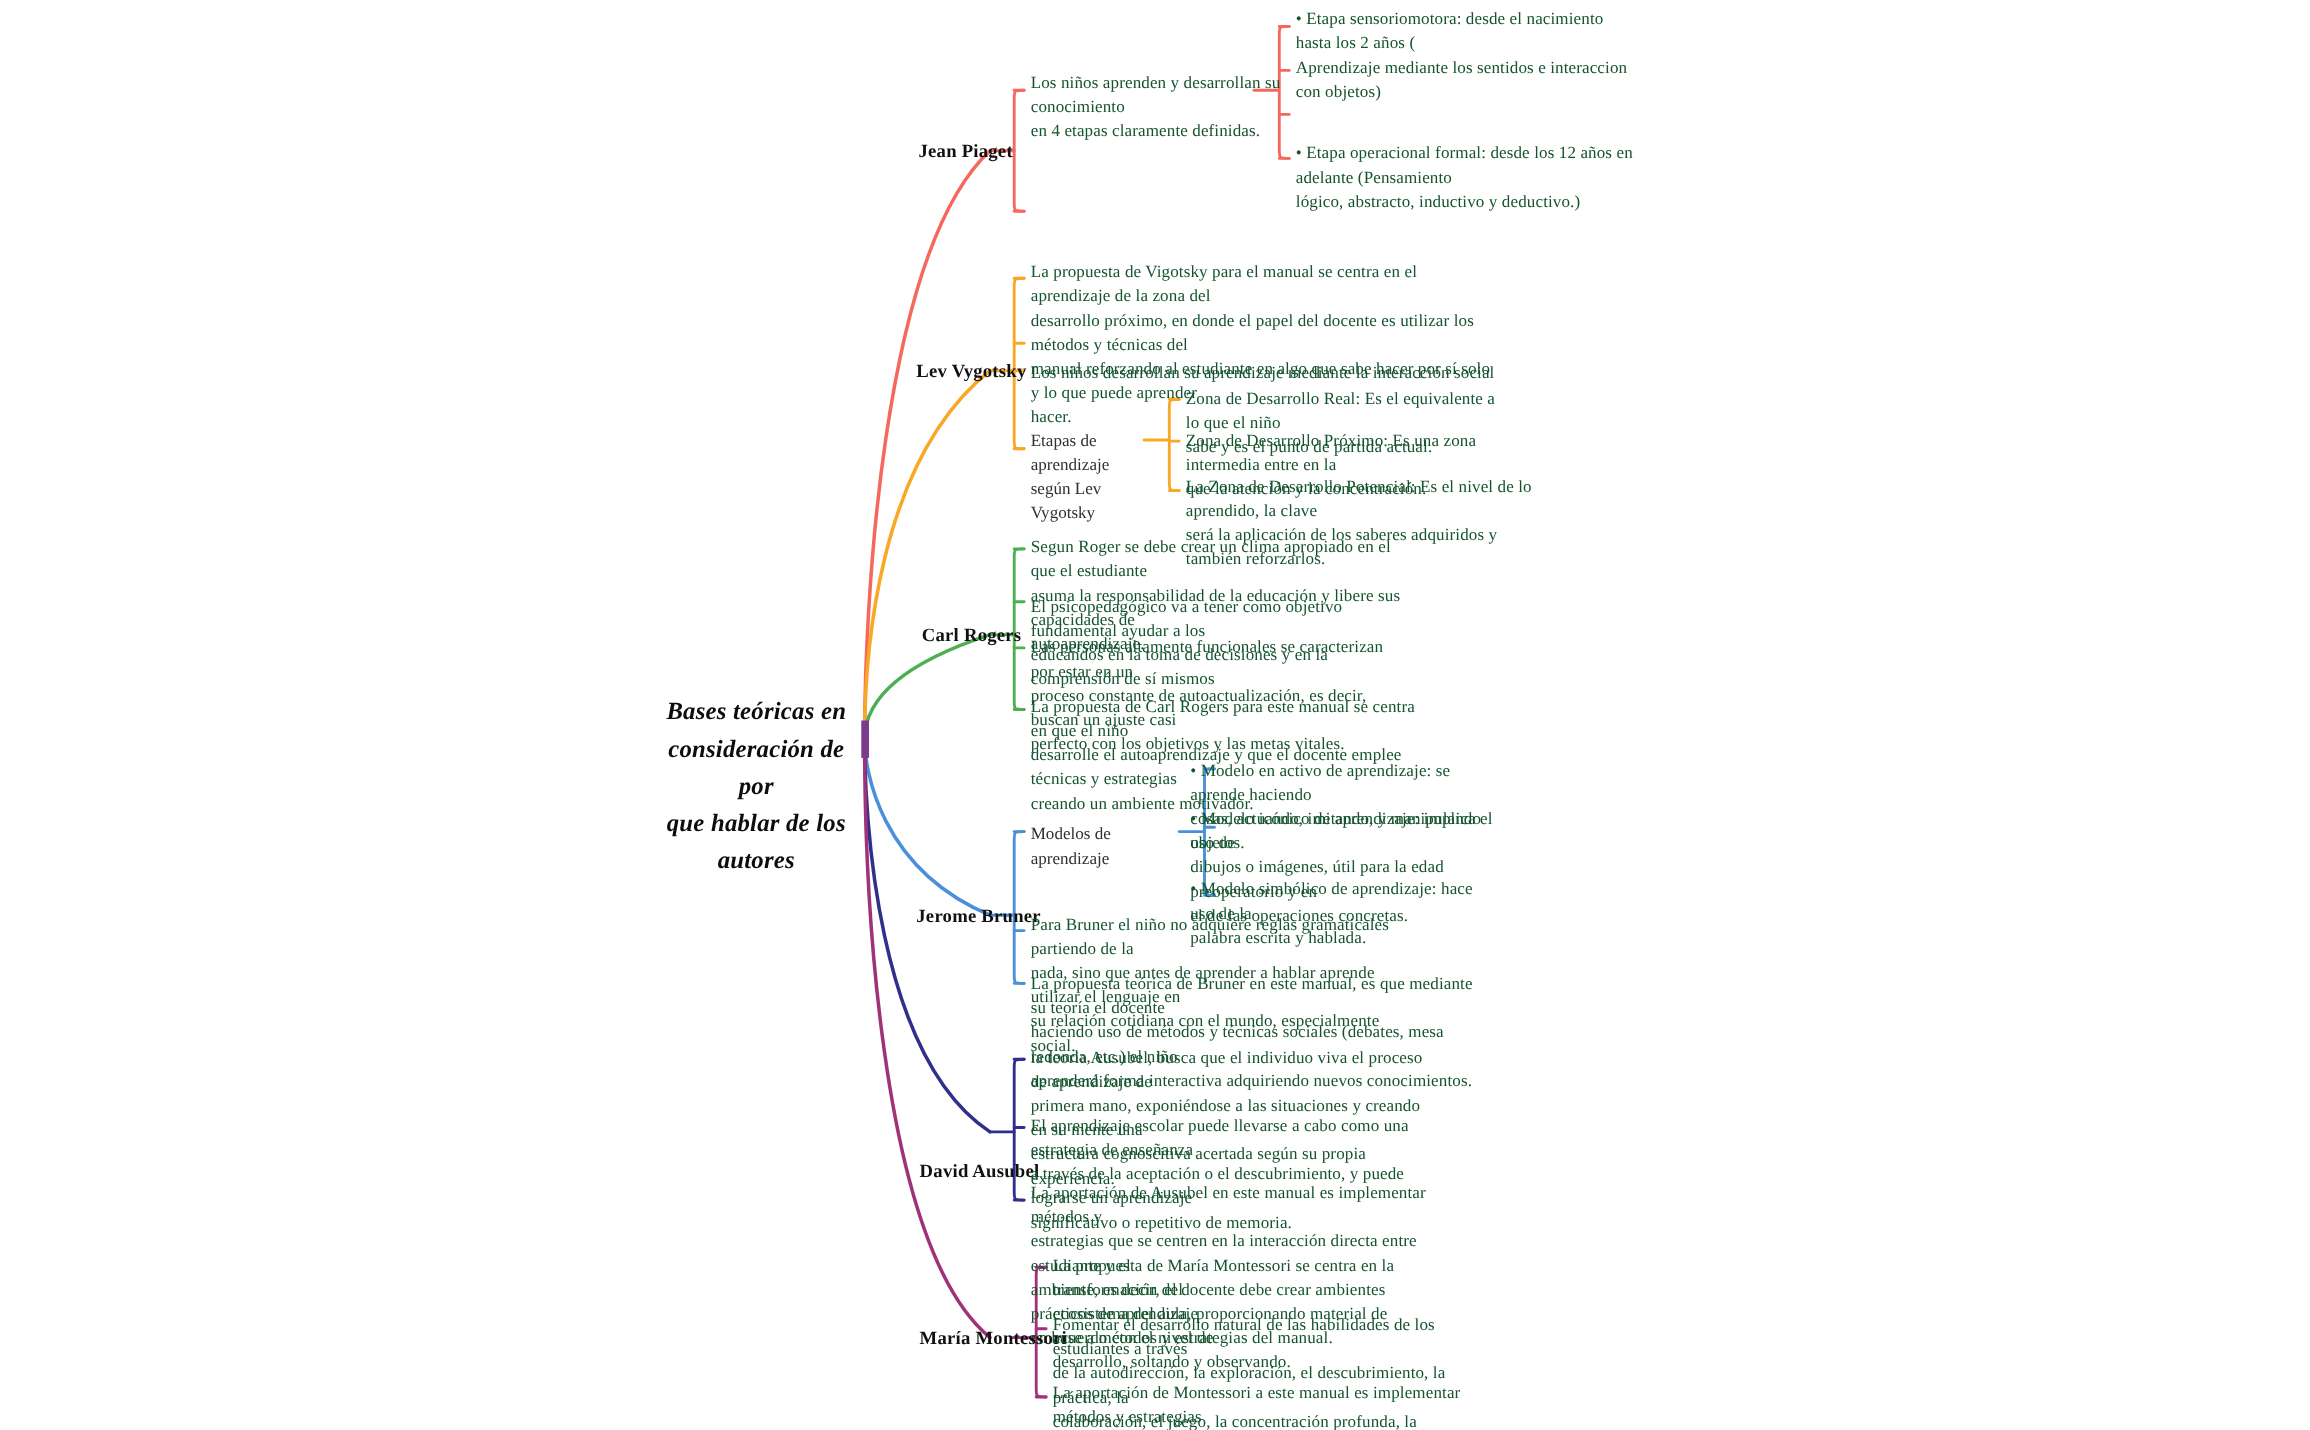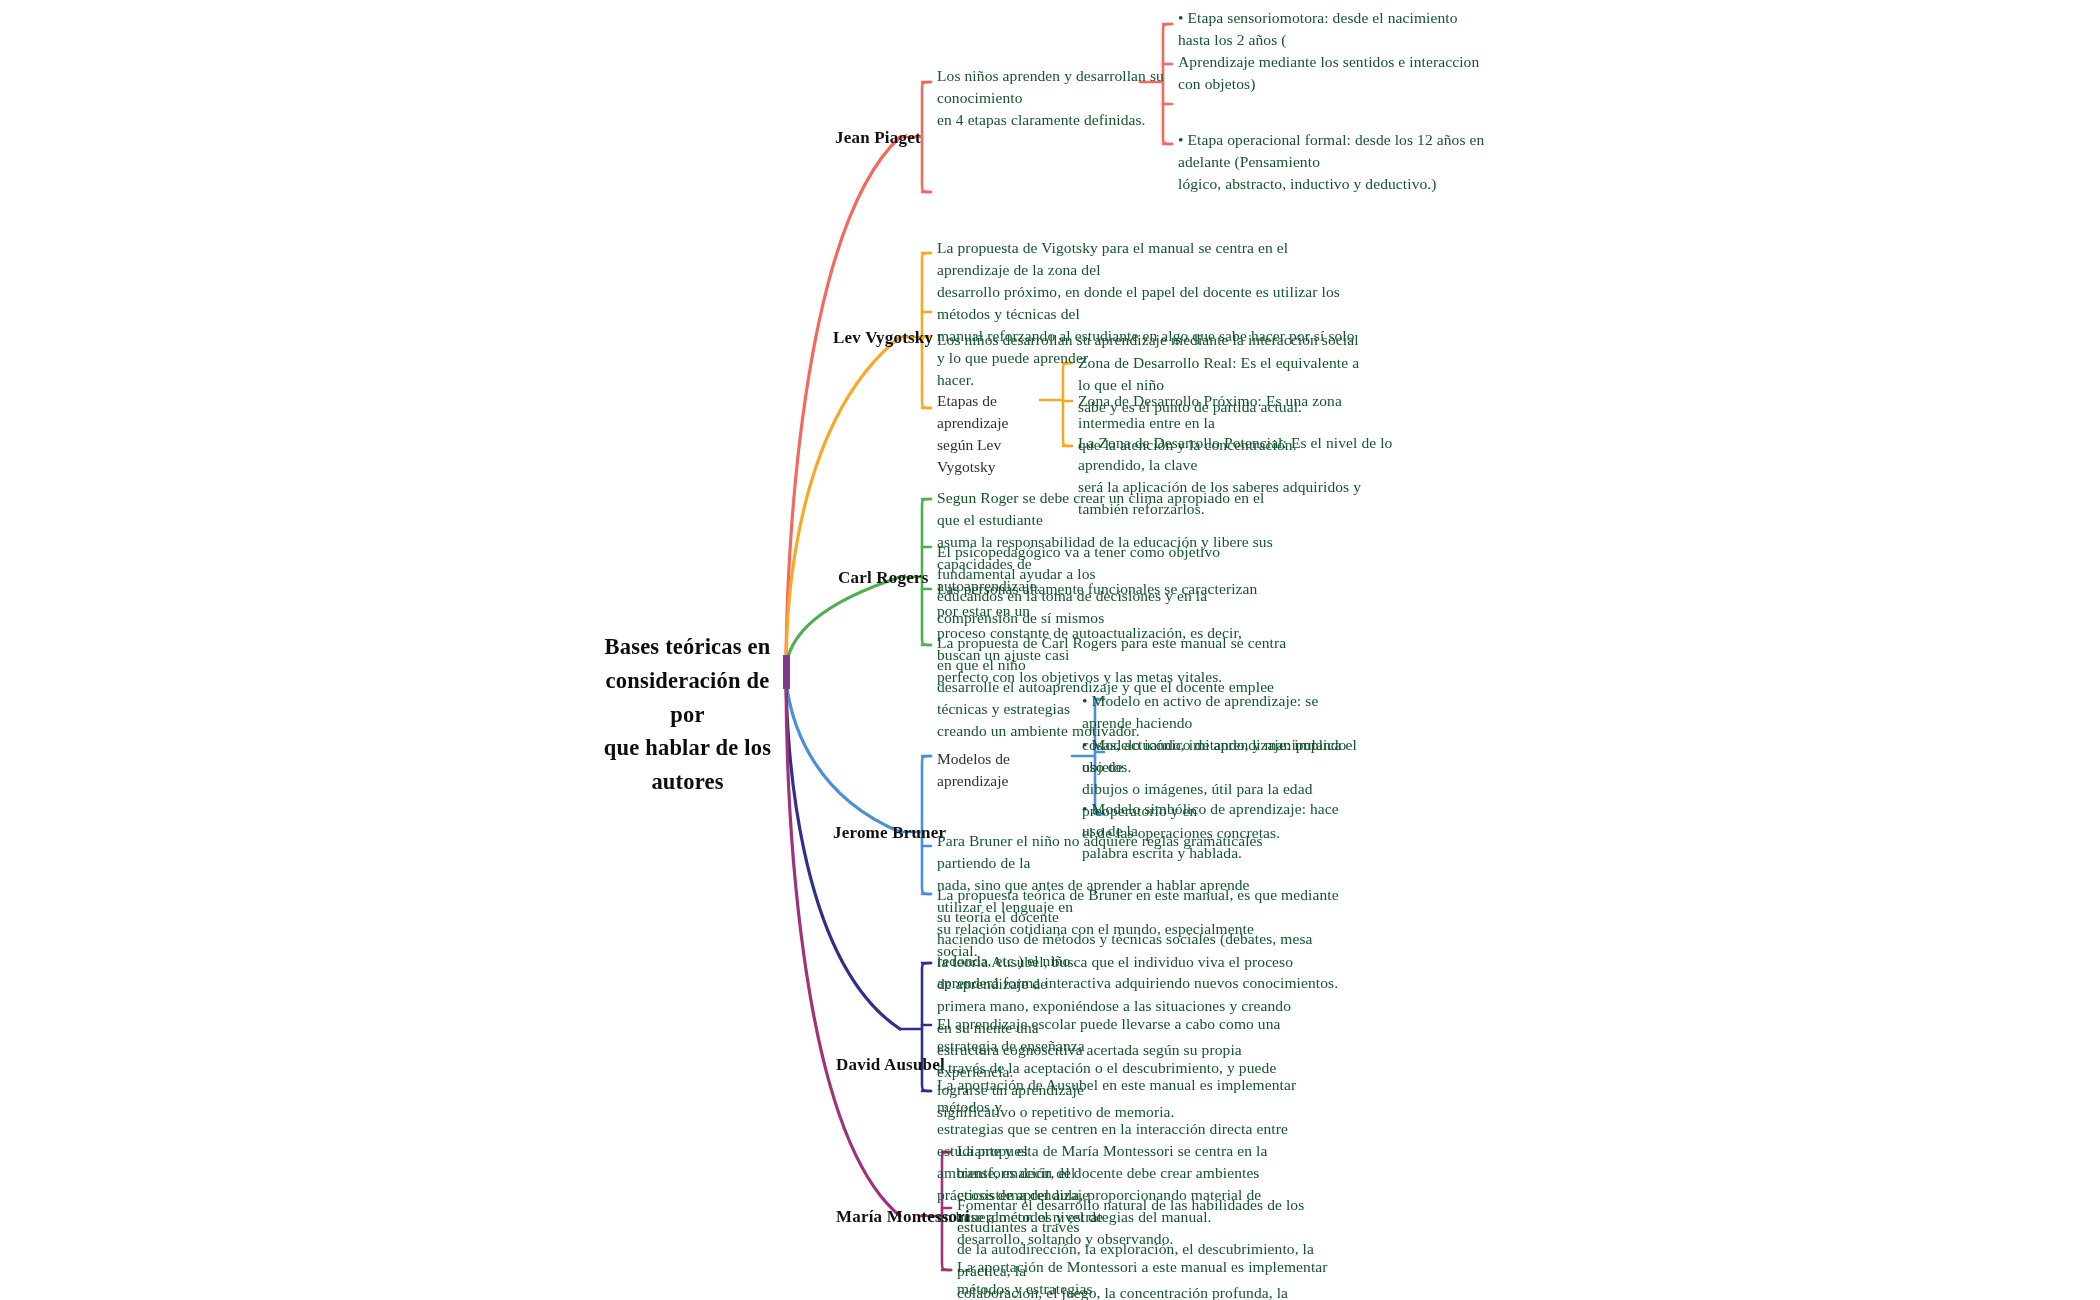--- a/index.html
+++ b/index.html
@@ -37,20 +37,21 @@
   }
   .root{
     position:absolute;
     text-align:center;
     font-weight:bold;
     font-size:22.5px;
     line-height:1.5;
     color:#0d0d0d;
     white-space:pre-line;
     letter-spacing:.2px;
+    font-style:italic;
   }
 </style>
 </head>
 <body>
 
 <div id="canvas">
 
   <svg id="edges" viewBox="0 0 2100 1300" xmlns="http://www.w3.org/2000/svg">
     <g fill="none" stroke-linecap="round">
 

